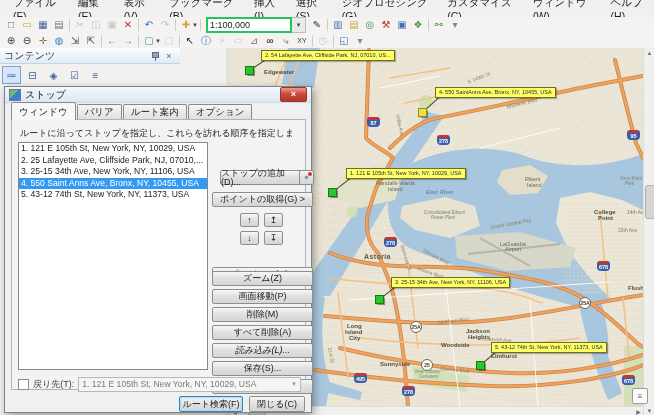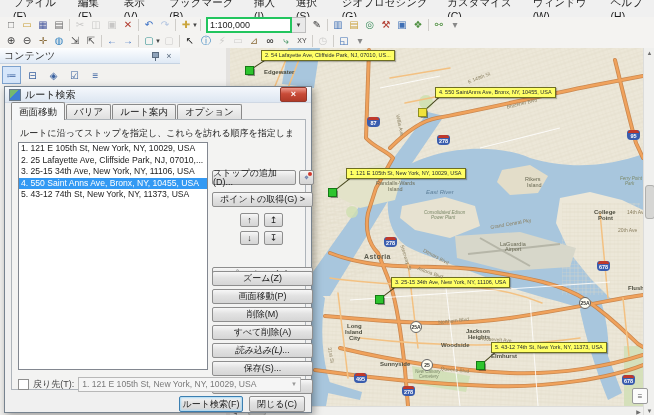--- a/index.html
+++ b/index.html
@@ -359,40 +359,40 @@
 <div id="map-hsb" class="abs">
   <div class="sb-arrow" style="left:0;top:0;">◀</div>
   <div class="sb-thumb" style="left:18px;top:1px;width:16px;height:6px;"></div>
   <div class="sb-arrow" style="right:0;top:0;">▶</div>
 </div>
 <div id="overview-btn" class="abs">≡</div>
 
 <div id="dialog" class="abs">
   <div id="dlg-title">
     <span id="dlg-icon"></span>
-    <span id="dlg-title-text">ルート検索</span>
+    <span id="dlg-title-text">ストップ</span>
     <span id="dlg-close">×</span>
   </div>
   <div id="dlg-tabs">
-      <span class="tab active">画面移動</span>
+      <span class="tab active">ウィンドウ</span>
       <span class="tab">バリア</span>
       <span class="tab">ルート案内</span>
       <span class="tab">オプション</span>
     </div>
   <div id="dlg-page">
     <div id="dlg-desc">ルートに沿ってストップを指定し、これらを訪れる順序を指定します。</div>
     <div id="stops-list">
         <div class="stop-item">1. 121 E 105th St, New York, NY, 10029, USA</div>
         <div class="stop-item">2. 25 Lafayette Ave, Cliffside Park, NJ, 07010,...</div>
         <div class="stop-item">3. 25-15 34th Ave, New York, NY, 11106, USA</div>
         <div class="stop-item selected">4. 550 Saint Anns Ave, Bronx, NY, 10455, USA</div>
         <div class="stop-item">5. 43-12 74th St, New York, NY, 11373, USA</div>
       </div>
 
-    <div class="btn side" style="top:50px;">ストップの追加(D)...</div>
+    <div class="btn side" style="top:50px;margin-left:8px;">ストップの追加(D)...</div>
     <div class="btn" id="addstop-tool">
         <i>⌖</i>
       </div>
     <div class="btn wide" style="top:72px;">ポイントの取得(G) &gt;</div>
     <div class="btn arrowb" style="left:228px;top:93px;">↑</div>
     <div class="btn arrowb" style="left:252px;top:93px;">↥</div>
     <div class="btn arrowb" style="left:228px;top:111px;">↓</div>
     <div class="btn arrowb" style="left:252px;top:111px;">↧</div>
     <div class="btn wide" style="top:147px;">プロパティ(O)...</div>
     <div class="btn wide" style="top:151px;">ズーム(Z)</div>

